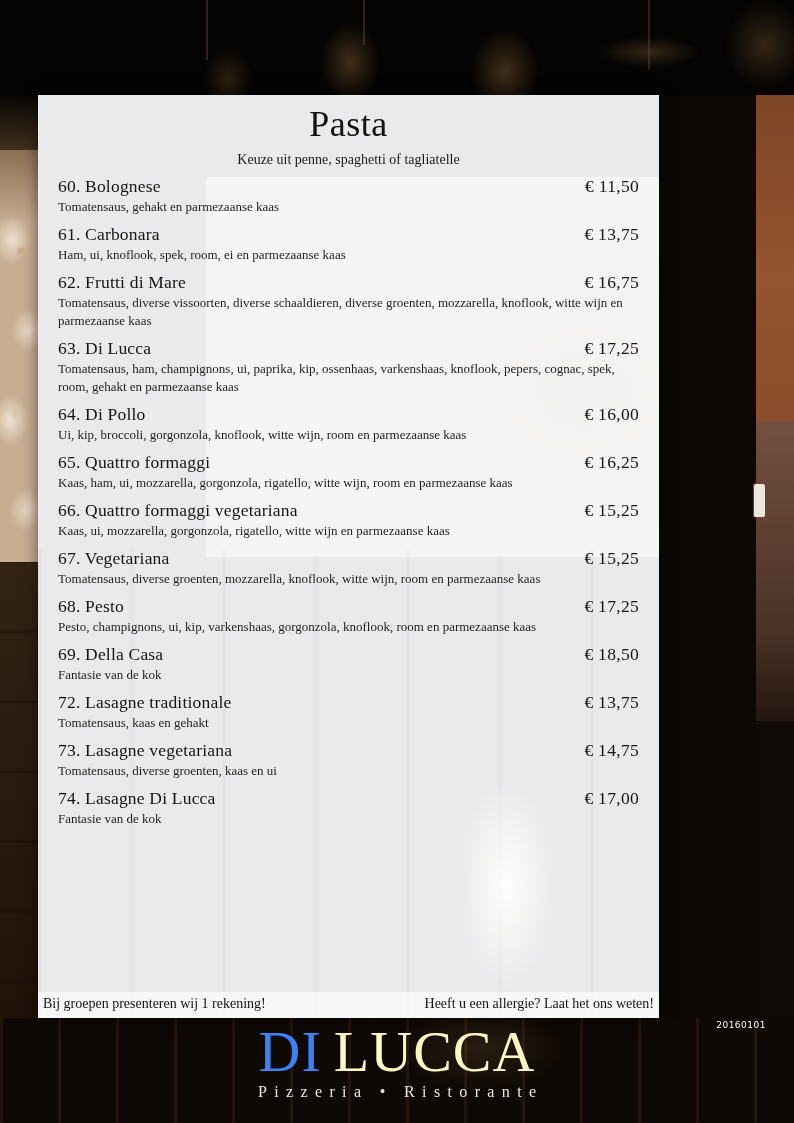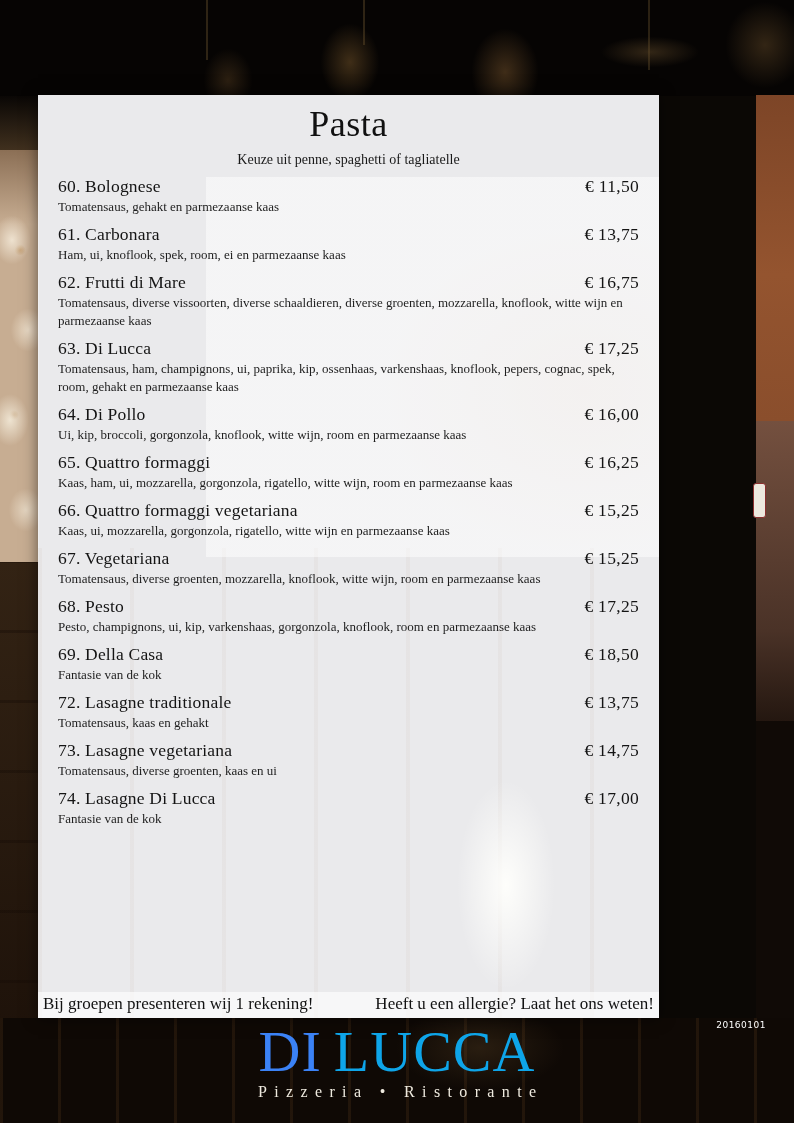--- a/index.html
+++ b/index.html
@@ -75,31 +75,31 @@
 
   .item{margin-top:8px;}
   .item-head{display:flex;justify-content:space-between;align-items:flex-start;
     font-size:17.5px;line-height:1.15;color:#141414;}
   .item-name{letter-spacing:.2px;}
   .item-price{white-space:nowrap;letter-spacing:.3px;}
   .item-desc{font-size:13px;line-height:1.38;margin-top:2px;color:#1d1d1d;}
 
   .notes-bar{position:absolute;left:0;right:0;bottom:0;height:24px;
     display:flex;justify-content:space-between;align-items:center;
-    padding:0 5px 2px 5px;font-size:17px;color:#121212;
+    padding:0 5px 2px 5px;font-size:14px;color:#121212;
     background:rgba(253,253,253,.68);}
 
   .version{position:absolute;top:1020px;right:28px;
     font-family:"DejaVu Sans", sans-serif;font-size:9px;color:#fff;letter-spacing:.5px;}
 
   
   .logo{position:absolute;left:0;right:0;top:1023px;text-align:center;}
   .logo-main{font-size:58px;line-height:1;letter-spacing:1px;}
   .logo-di{color:#3b82f6;margin-right:12px;}
-  .logo-lucca{color:#0ea5e9;}
+  .logo-lucca{color:#fef9c3;}
   .logo-tag{font-size:16px;color:#eeeadf;letter-spacing:.46em;margin-top:2px;padding-left:.46em;}
 </style>
 </head>
 <body>
 
 <div class="stage">
 
   <div class="bg-top"></div>
   <div class="bg-left-topdark"></div>
   <div class="bg-left-garlic"></div>

